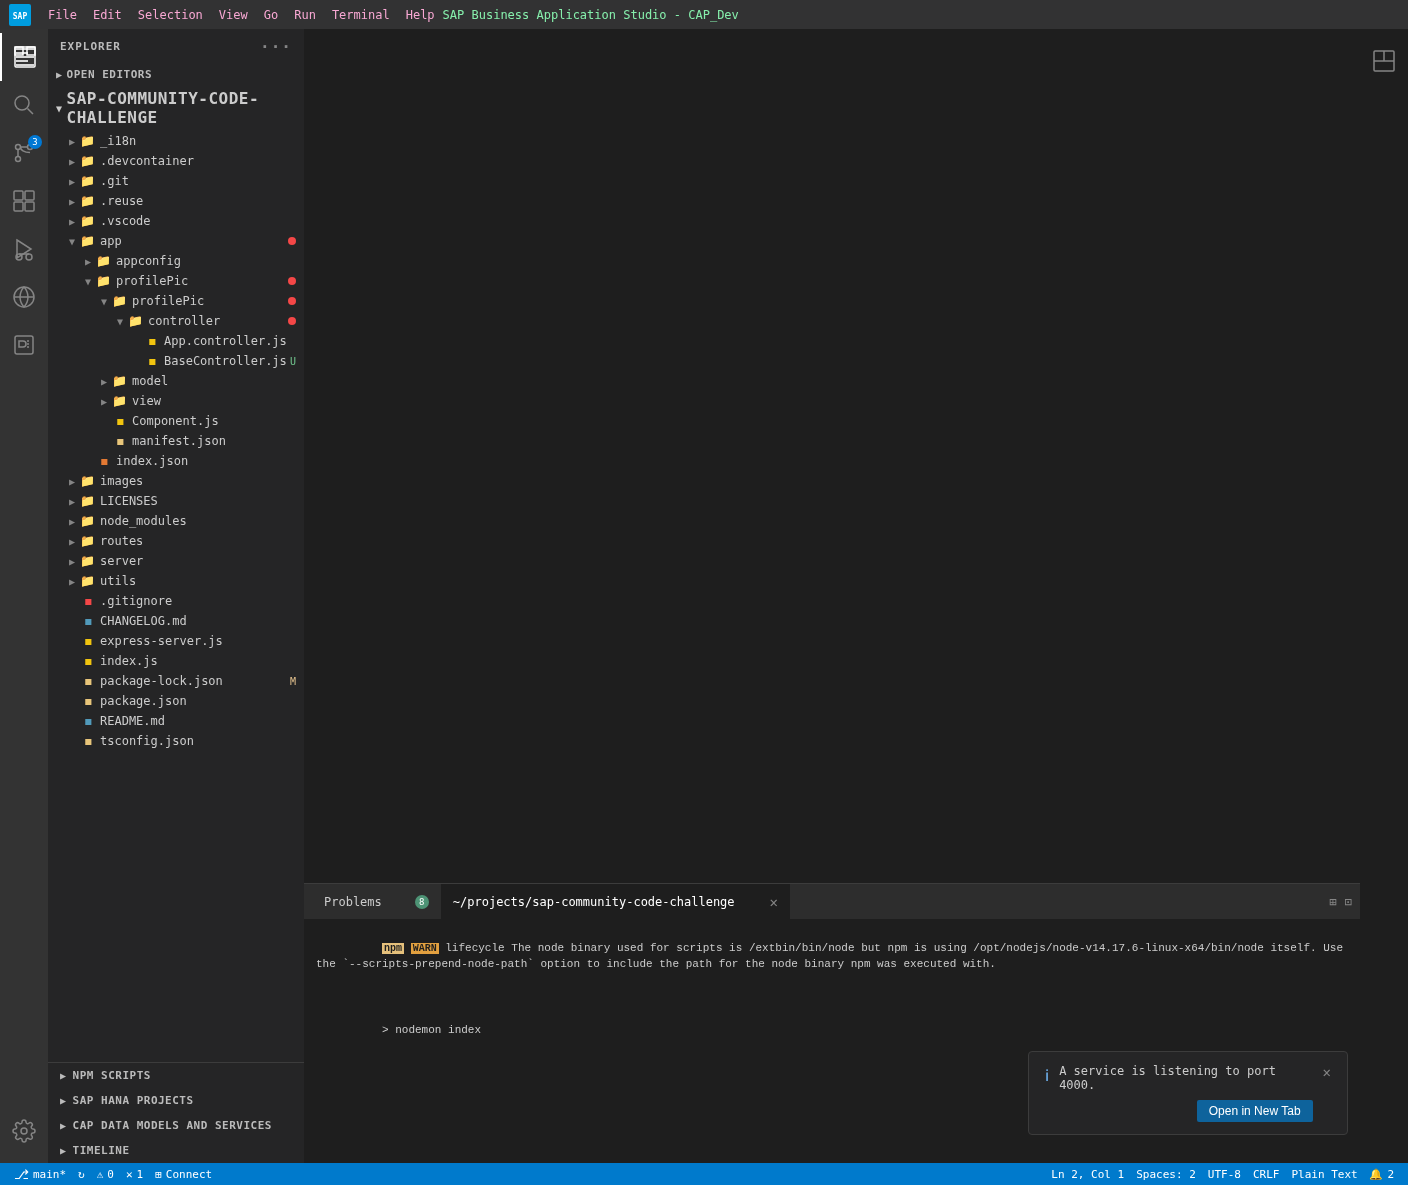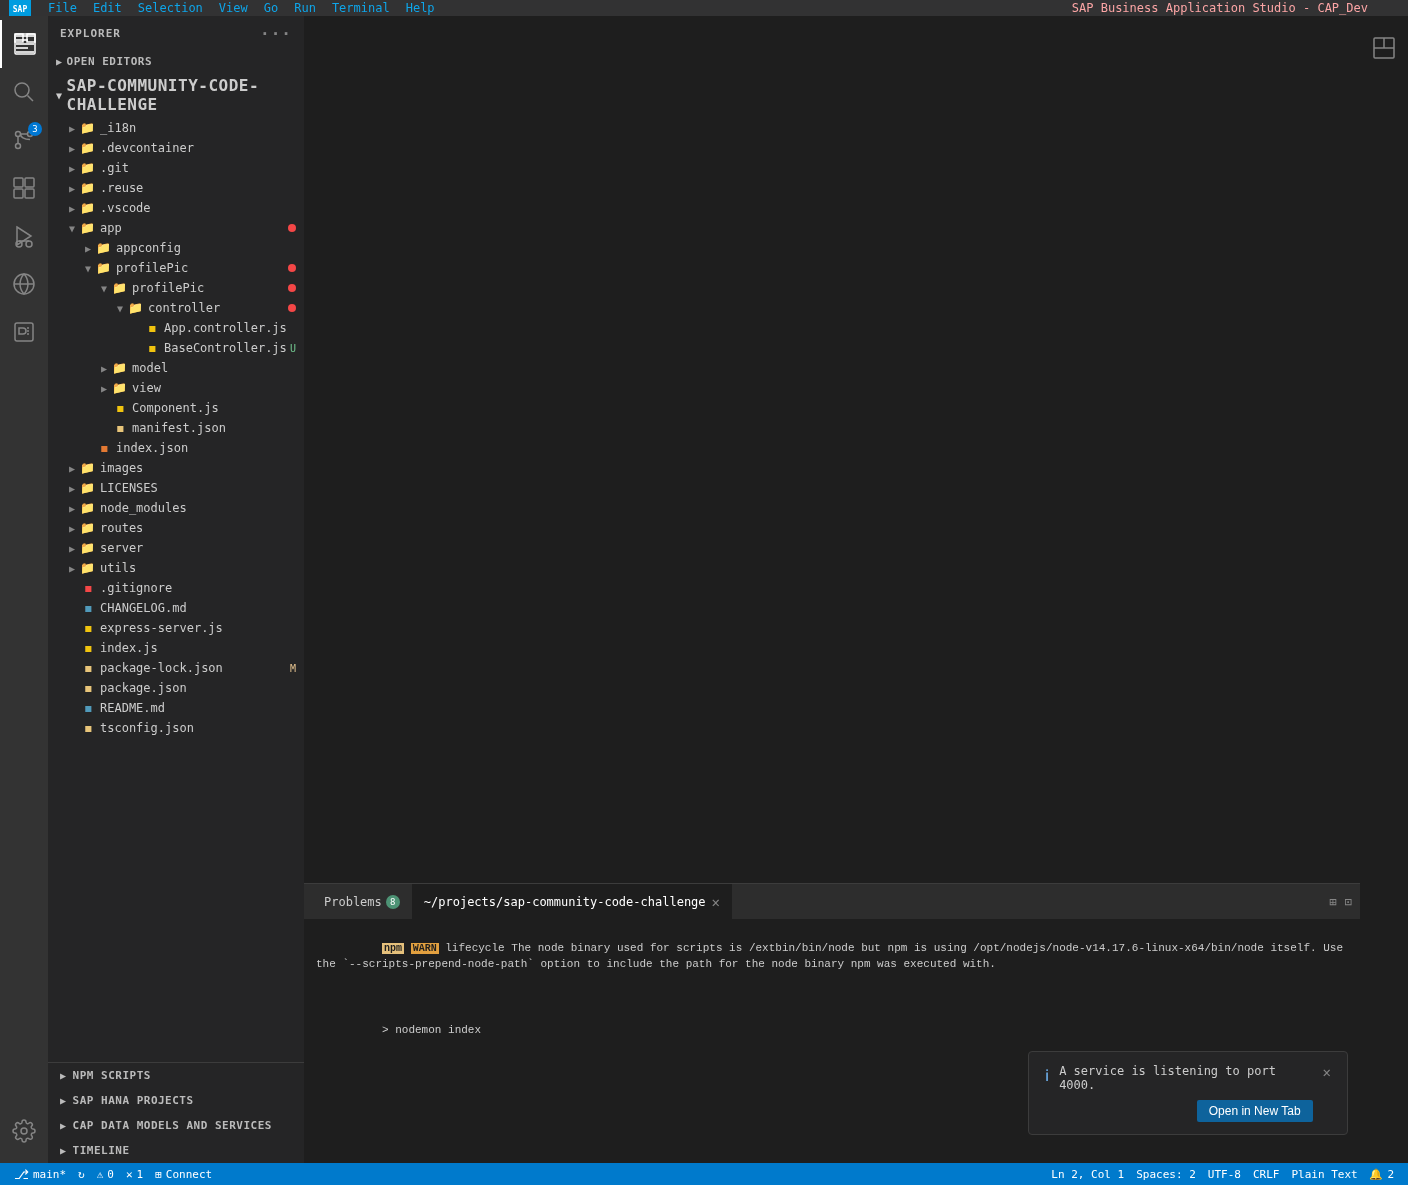--- a/index.html
+++ b/index.html
@@ -10,21 +10,21 @@
       font-family: 'Segoe UI', Consolas, monospace;
       font-size: 12px;
       color: #cccccc;
       overflow: hidden;
       display: flex;
       flex-direction: column;
     }
 
     
     #title-bar {
-      height: 16px;
+      height: 29px;
       background: #323233;
       display: flex;
       align-items: center;
       flex-shrink: 0;
     }
     #title-bar .logo {
       width: 40px;
       height: 30px;
       display: flex;
       align-items: center;
@@ -45,29 +45,29 @@
     .menu-bar {
       display: flex;
       align-items: center;
       height: 100%;
     }
     .menu-item {
       padding: 0 8px;
       height: 100%;
       display: flex;
       align-items: center;
-      color: #0ea5e9;
+      color: #f9a8d4;
       font-size: 12px;
       cursor: pointer;
     }
     .title-center {
       flex: 1;
-      text-align: right;
+      text-align: left;
       font-size: 12px;
-      color: #fca5a5;
+      color: #86efac;
     }
     .title-right {
       width: 40px;
       height: 30px;
       display: flex;
       align-items: center;
       justify-content: center;
     }
 
     
@@ -245,20 +245,21 @@
     }
     .terminal-tab {
       display: flex;
       align-items: center;
       padding: 12px 12px;
       height: 35px;
       font-size: 12px;
       color: #cccccc;
       cursor: pointer;
       position: relative;
+      gap: 29px;
     }
     .terminal-tab.active {
       background: #1e1e1e;
       color: #ffffff;
     }
     .terminal-tab .badge {
       background: #4d9375;
       color: white;
       border-radius: 50%;
       width: 14px;

